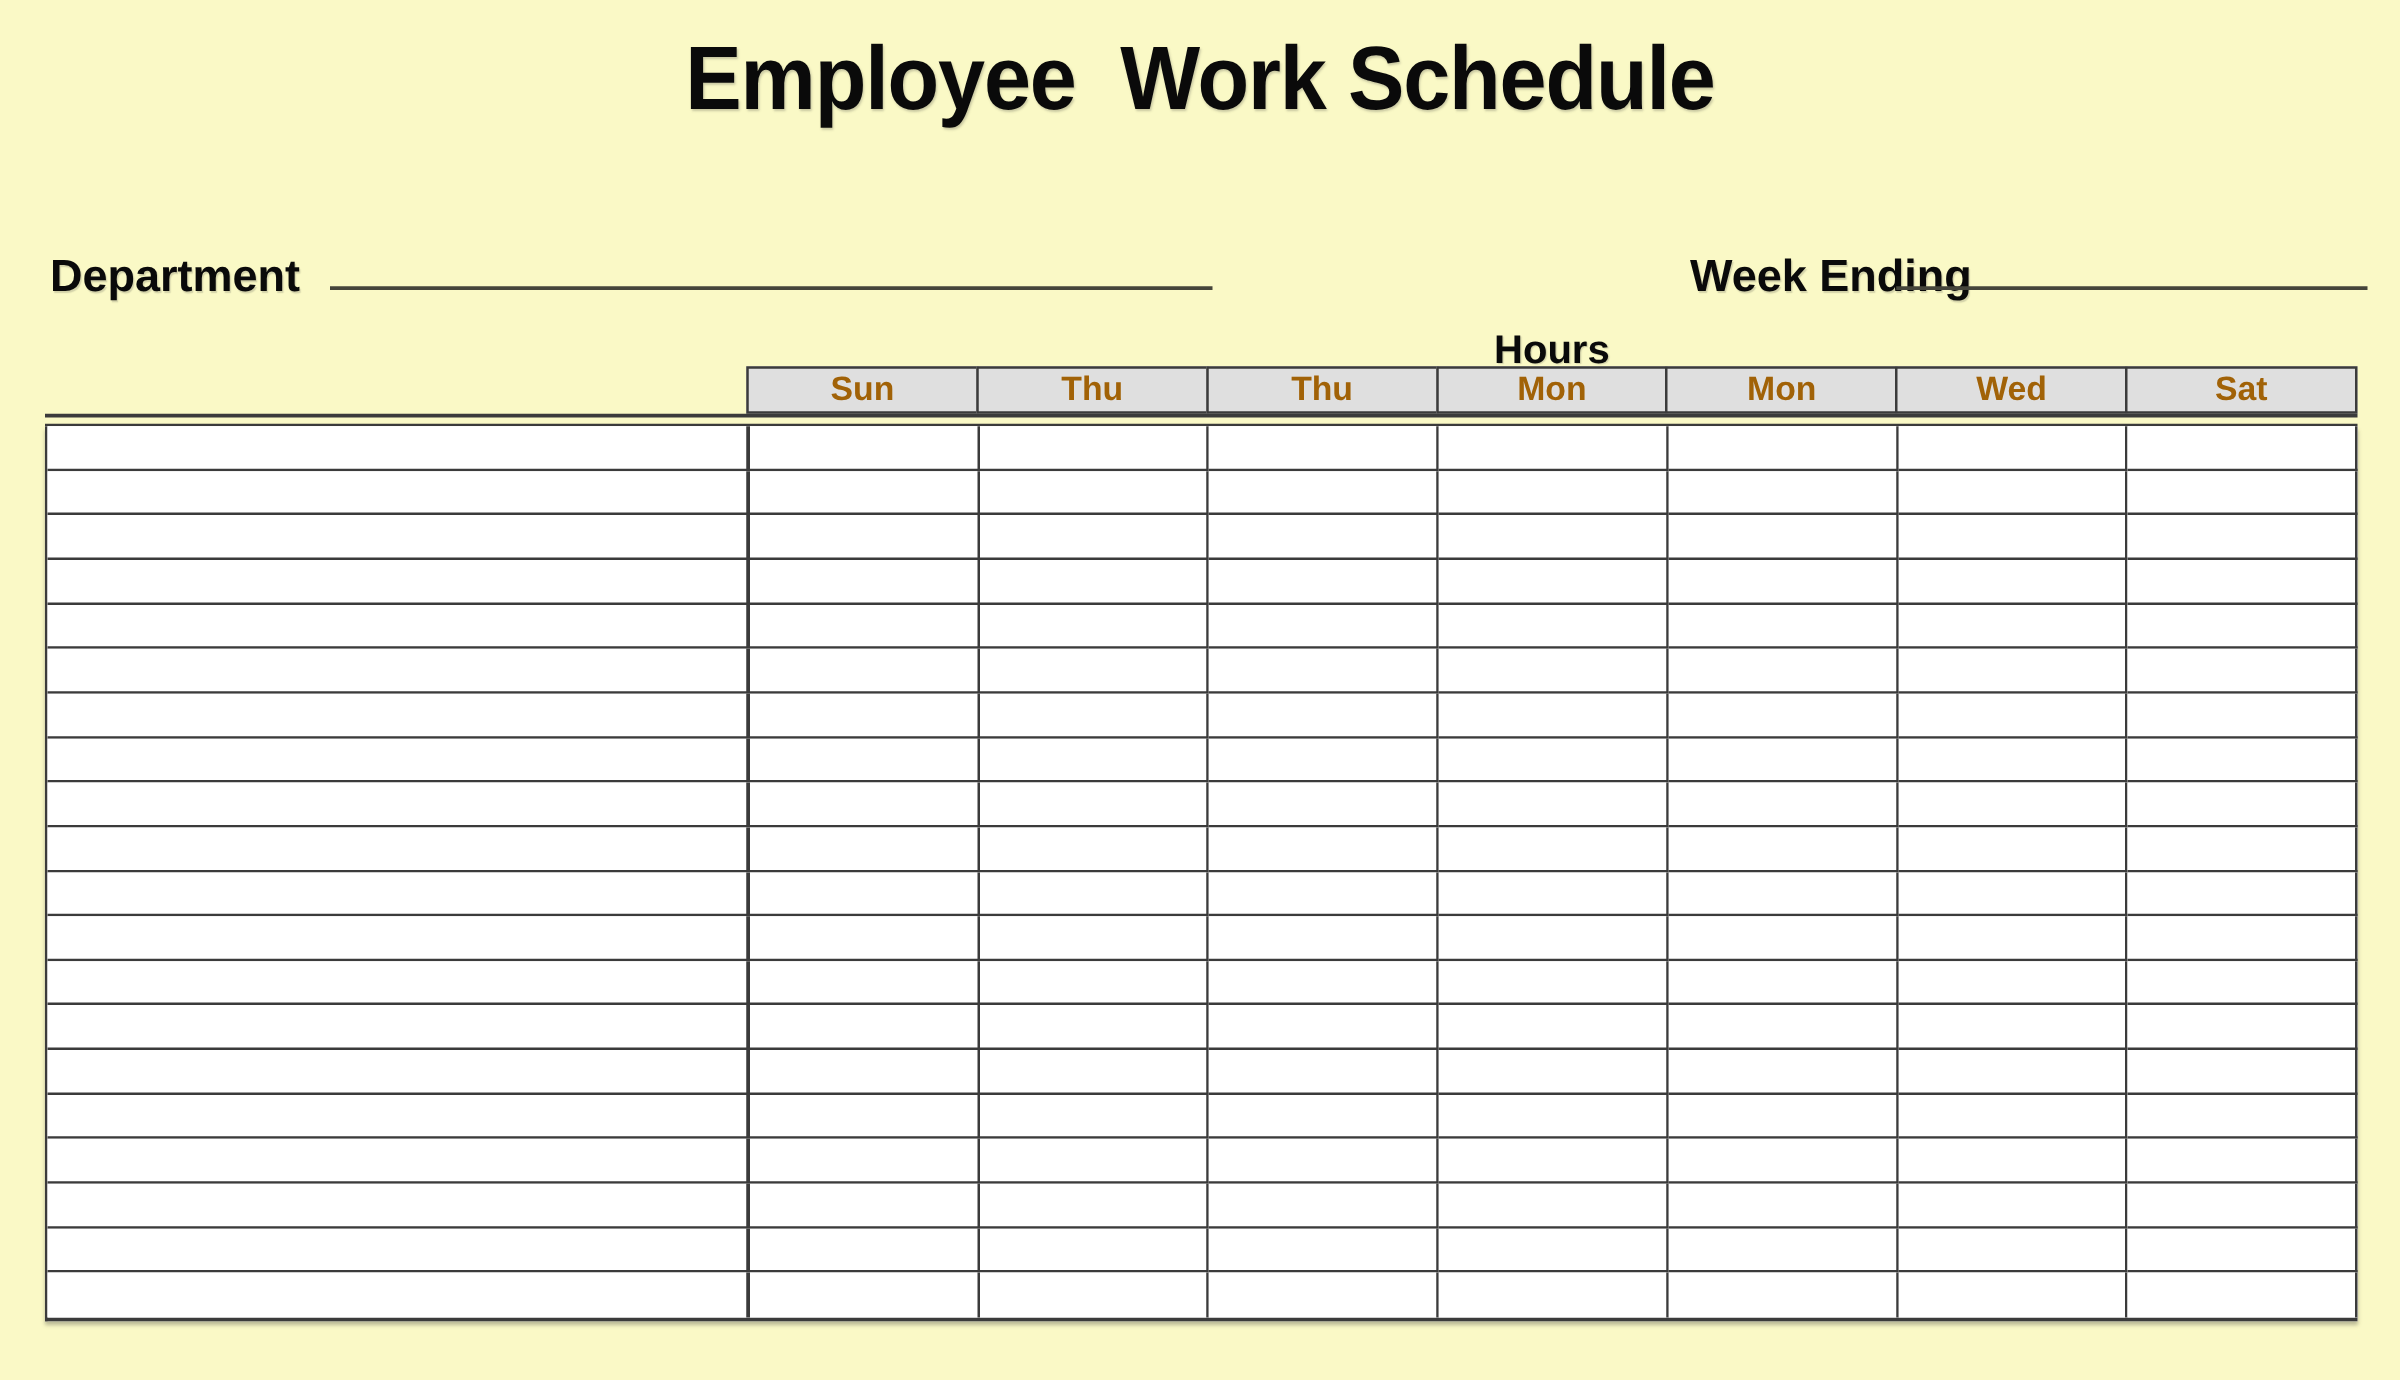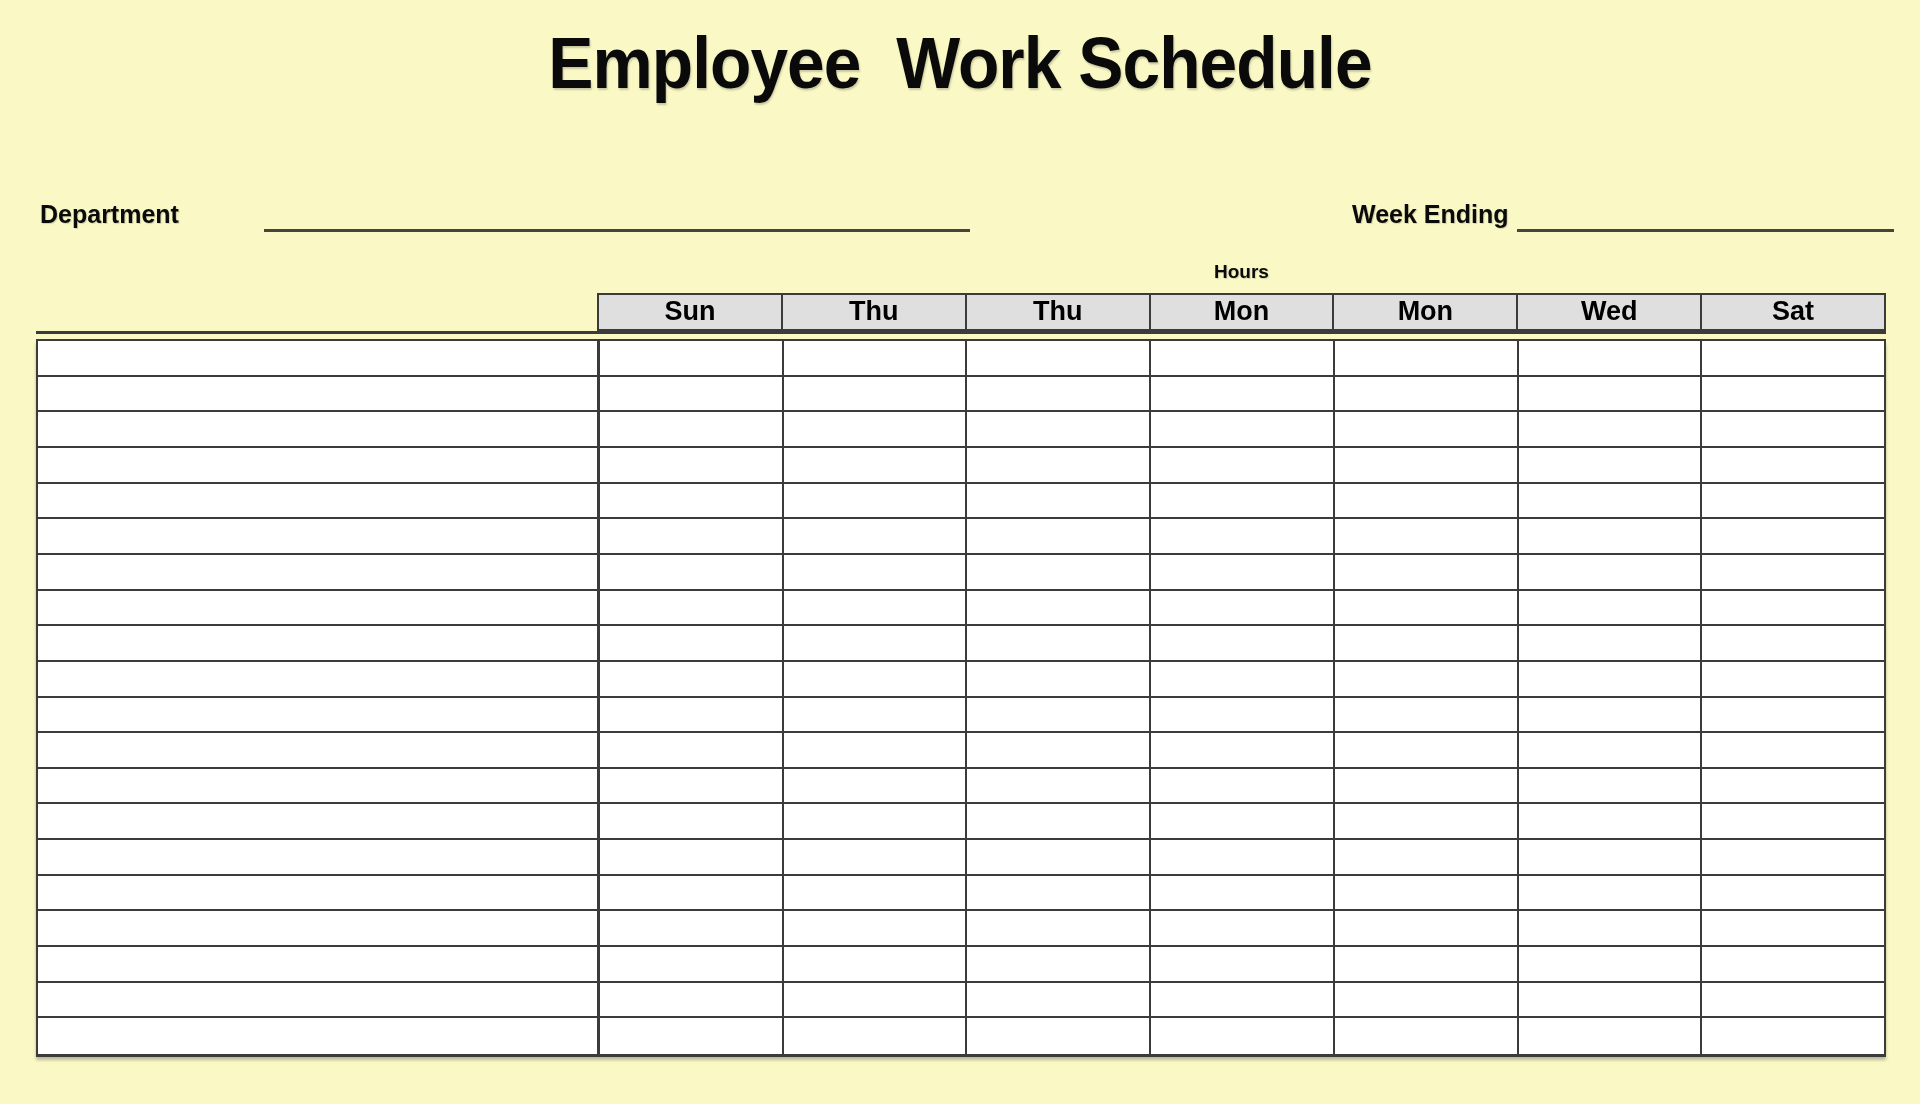--- a/index.html
+++ b/index.html
@@ -27,21 +27,21 @@
     font-size: 72px;
     font-weight: 700;
     letter-spacing: -1px;
     white-space: pre;
     transform: scaleX(0.94);
     text-shadow: 1px 2px 2px rgba(50,50,50,0.25);
   }
   
   .form-label {
     position: absolute;
-    font-size: 25px;
+    font-size: 36px;
     font-weight: 700;
     text-shadow: 1px 1px 1px rgba(50,50,50,0.2);
   }
   .dept-label  { left: 40px;  top: 200px; }
   .week-label  { left: 1304px; top: 200px; margin-left: 48px; }
   .blank-line {
     position: absolute;
     height: 26px;
     border-bottom: 3px solid #45453B;
     font-size: 24px;
@@ -51,21 +51,21 @@
   }
   .dept-line { left: 264px;  top: 206px; width: 706px; }
   .week-line { left: 1517px; top: 206px; width: 377px; }
   
   .hours-label {
     position: absolute;
     left: 597px;
     top: 261px;
     width: 1289px;
     text-align: center;
-    font-size: 19px;
+    font-size: 32px;
     font-weight: 700;
     text-shadow: 1px 1px 1px rgba(50,50,50,0.2);
   }
   
   .emp-header {
     position: absolute;
     left: 46px;
     top: 300px;
     font-size: 27px;
     font-weight: 700;
@@ -83,21 +83,21 @@
   }
   .day-cell {
     flex: 1;
     background: #DFDFDF;
     border: 2px solid #3B3B3B;
     margin-left: -2px;
     text-align: center;
     font-size: 27px;
     font-weight: 700;
     line-height: 33px;
-    color: #000000;
+    color: #a16207;
   }
   .day-cell:first-child { margin-left: 0; }
   
   .hline {
     position: absolute;
     left: 36px;
     width: 1850px;
     background: #3B3B3B;
   }
   .hline-thick { top: 331px; height: 3px; }

